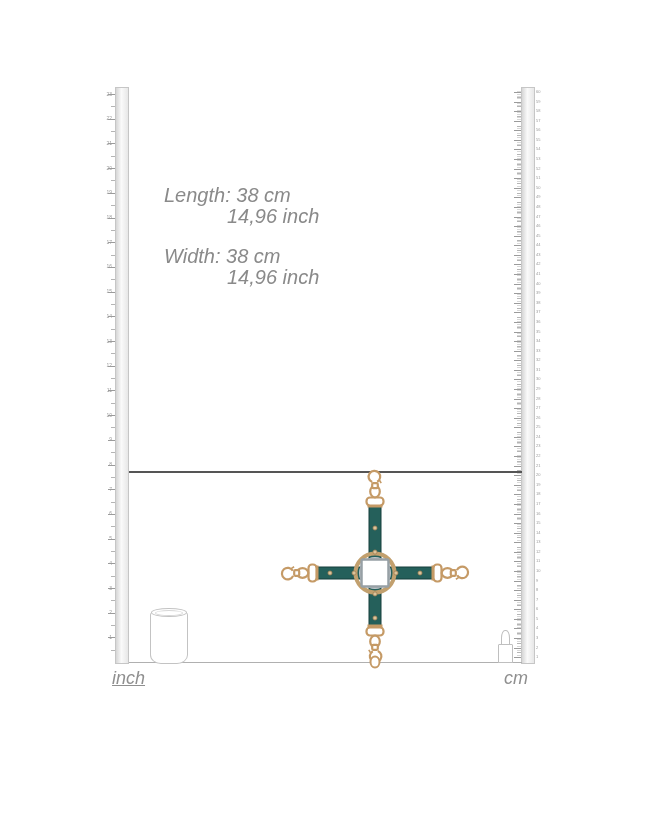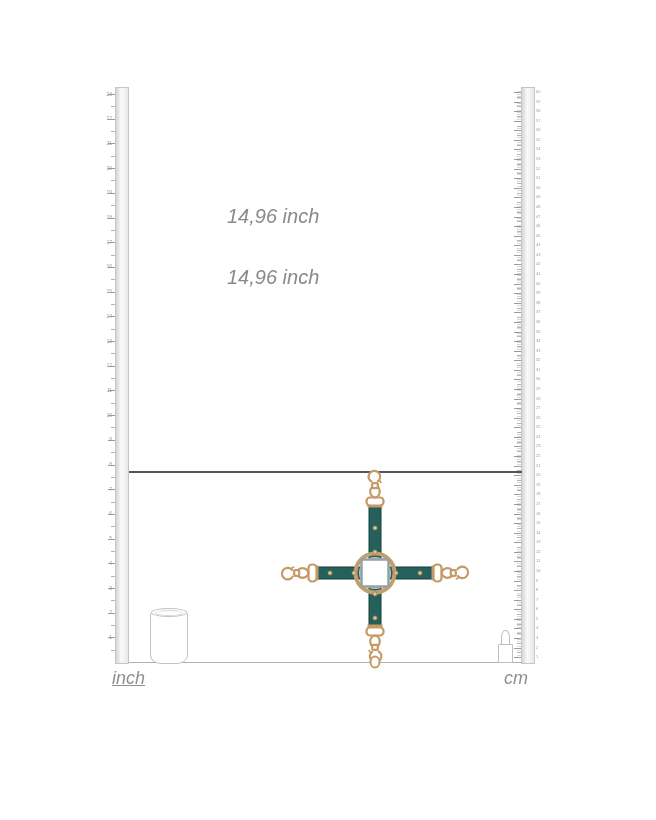--- a/index.html
+++ b/index.html
@@ -325,21 +325,23 @@
       <div class="tick" style="top: 638.06px; left: 514px; width: 7px;"></div>
       <div class="tick half" style="top: 642.85px; left: 517px; width: 4px;"></div>
       <div class="tick-num cm" style="top: 645.64px;">2</div>
       <div class="tick" style="top: 647.64px; left: 514px; width: 7px;"></div>
       <div class="tick half" style="top: 652.43px; left: 517px; width: 4px;"></div>
       <div class="tick-num cm" style="top: 655.22px;">1</div>
       <div class="tick" style="top: 657.22px; left: 514px; width: 7px;"></div>
     </div>
   <div class="unit-label cm">cm</div>
 
+  <div class="spec" style="left:164px;top:185px;">Length: 38 cm</div>
   <div class="spec" style="left:227px;top:206px;">14,96 inch</div>
+  <div class="spec" style="left:164px;top:246px;">Width: 38 cm</div>
   <div class="spec" style="left:227px;top:267px;">14,96 inch</div>
 
   <div class="horizon-line"></div>
   <div class="floor-line"></div>
 
   <div class="can">
     <div class="body"></div>
     <div class="lid"></div>
     <div class="lid-inner"></div>
   </div>

